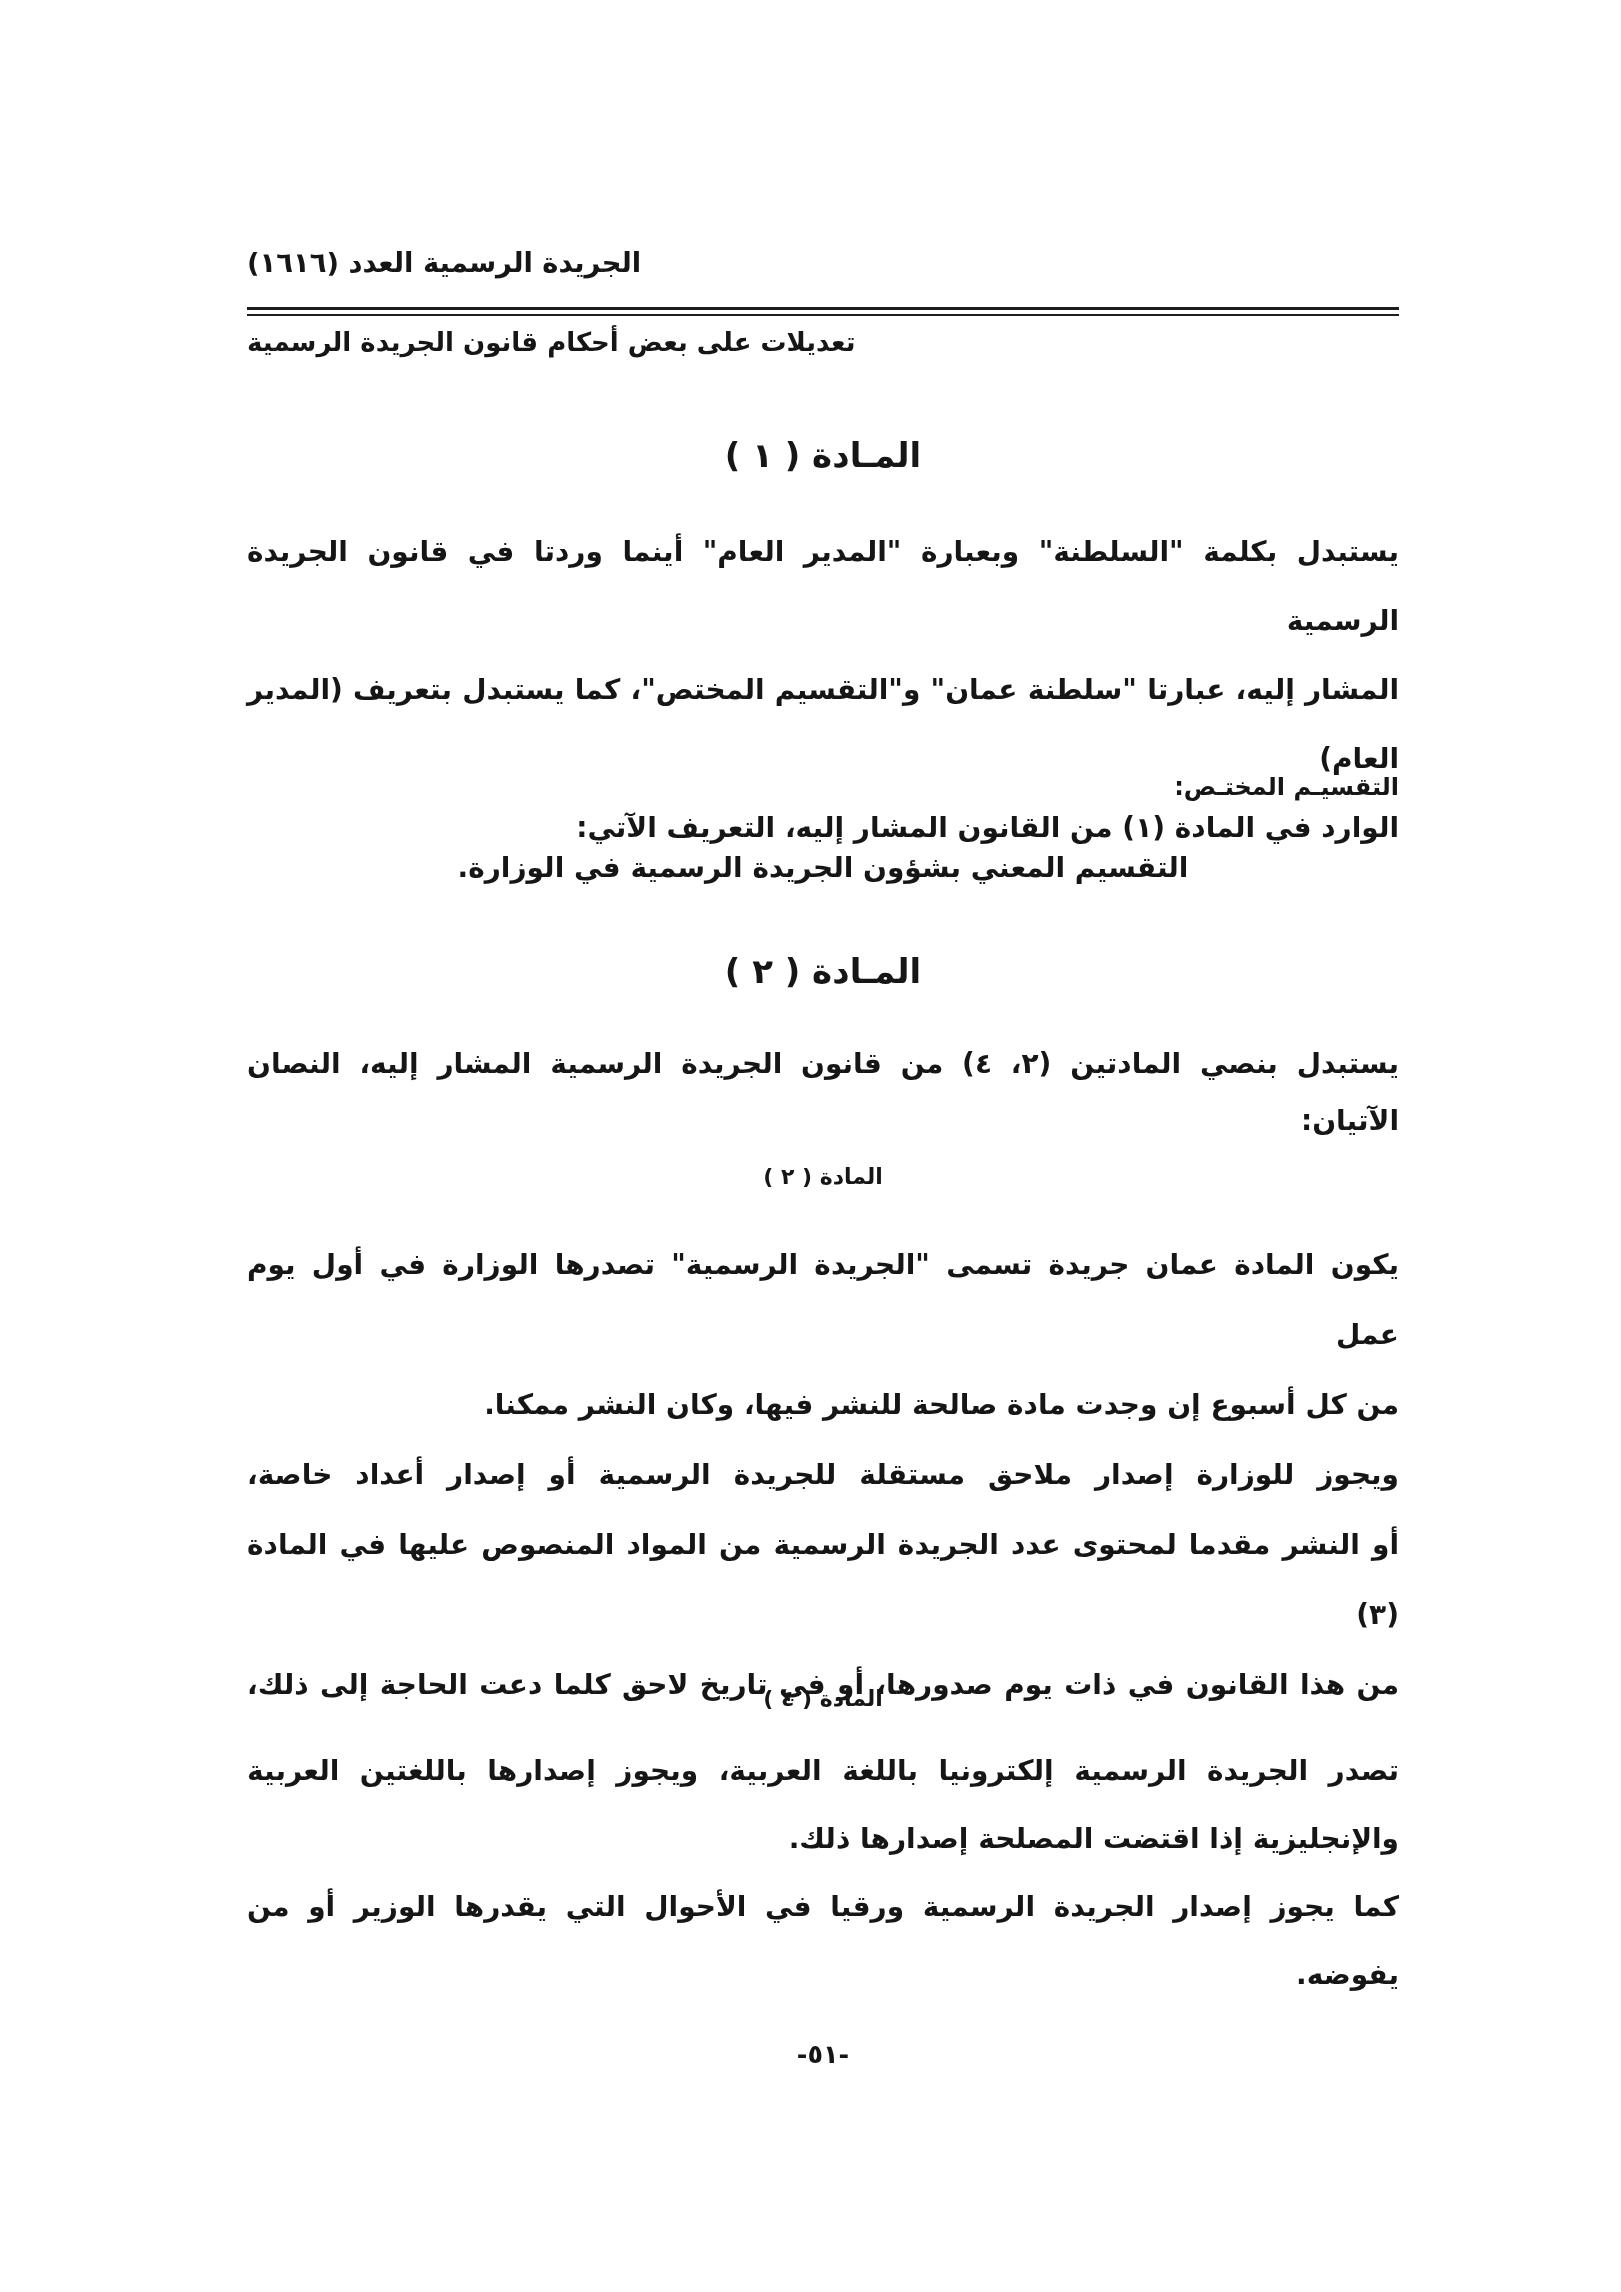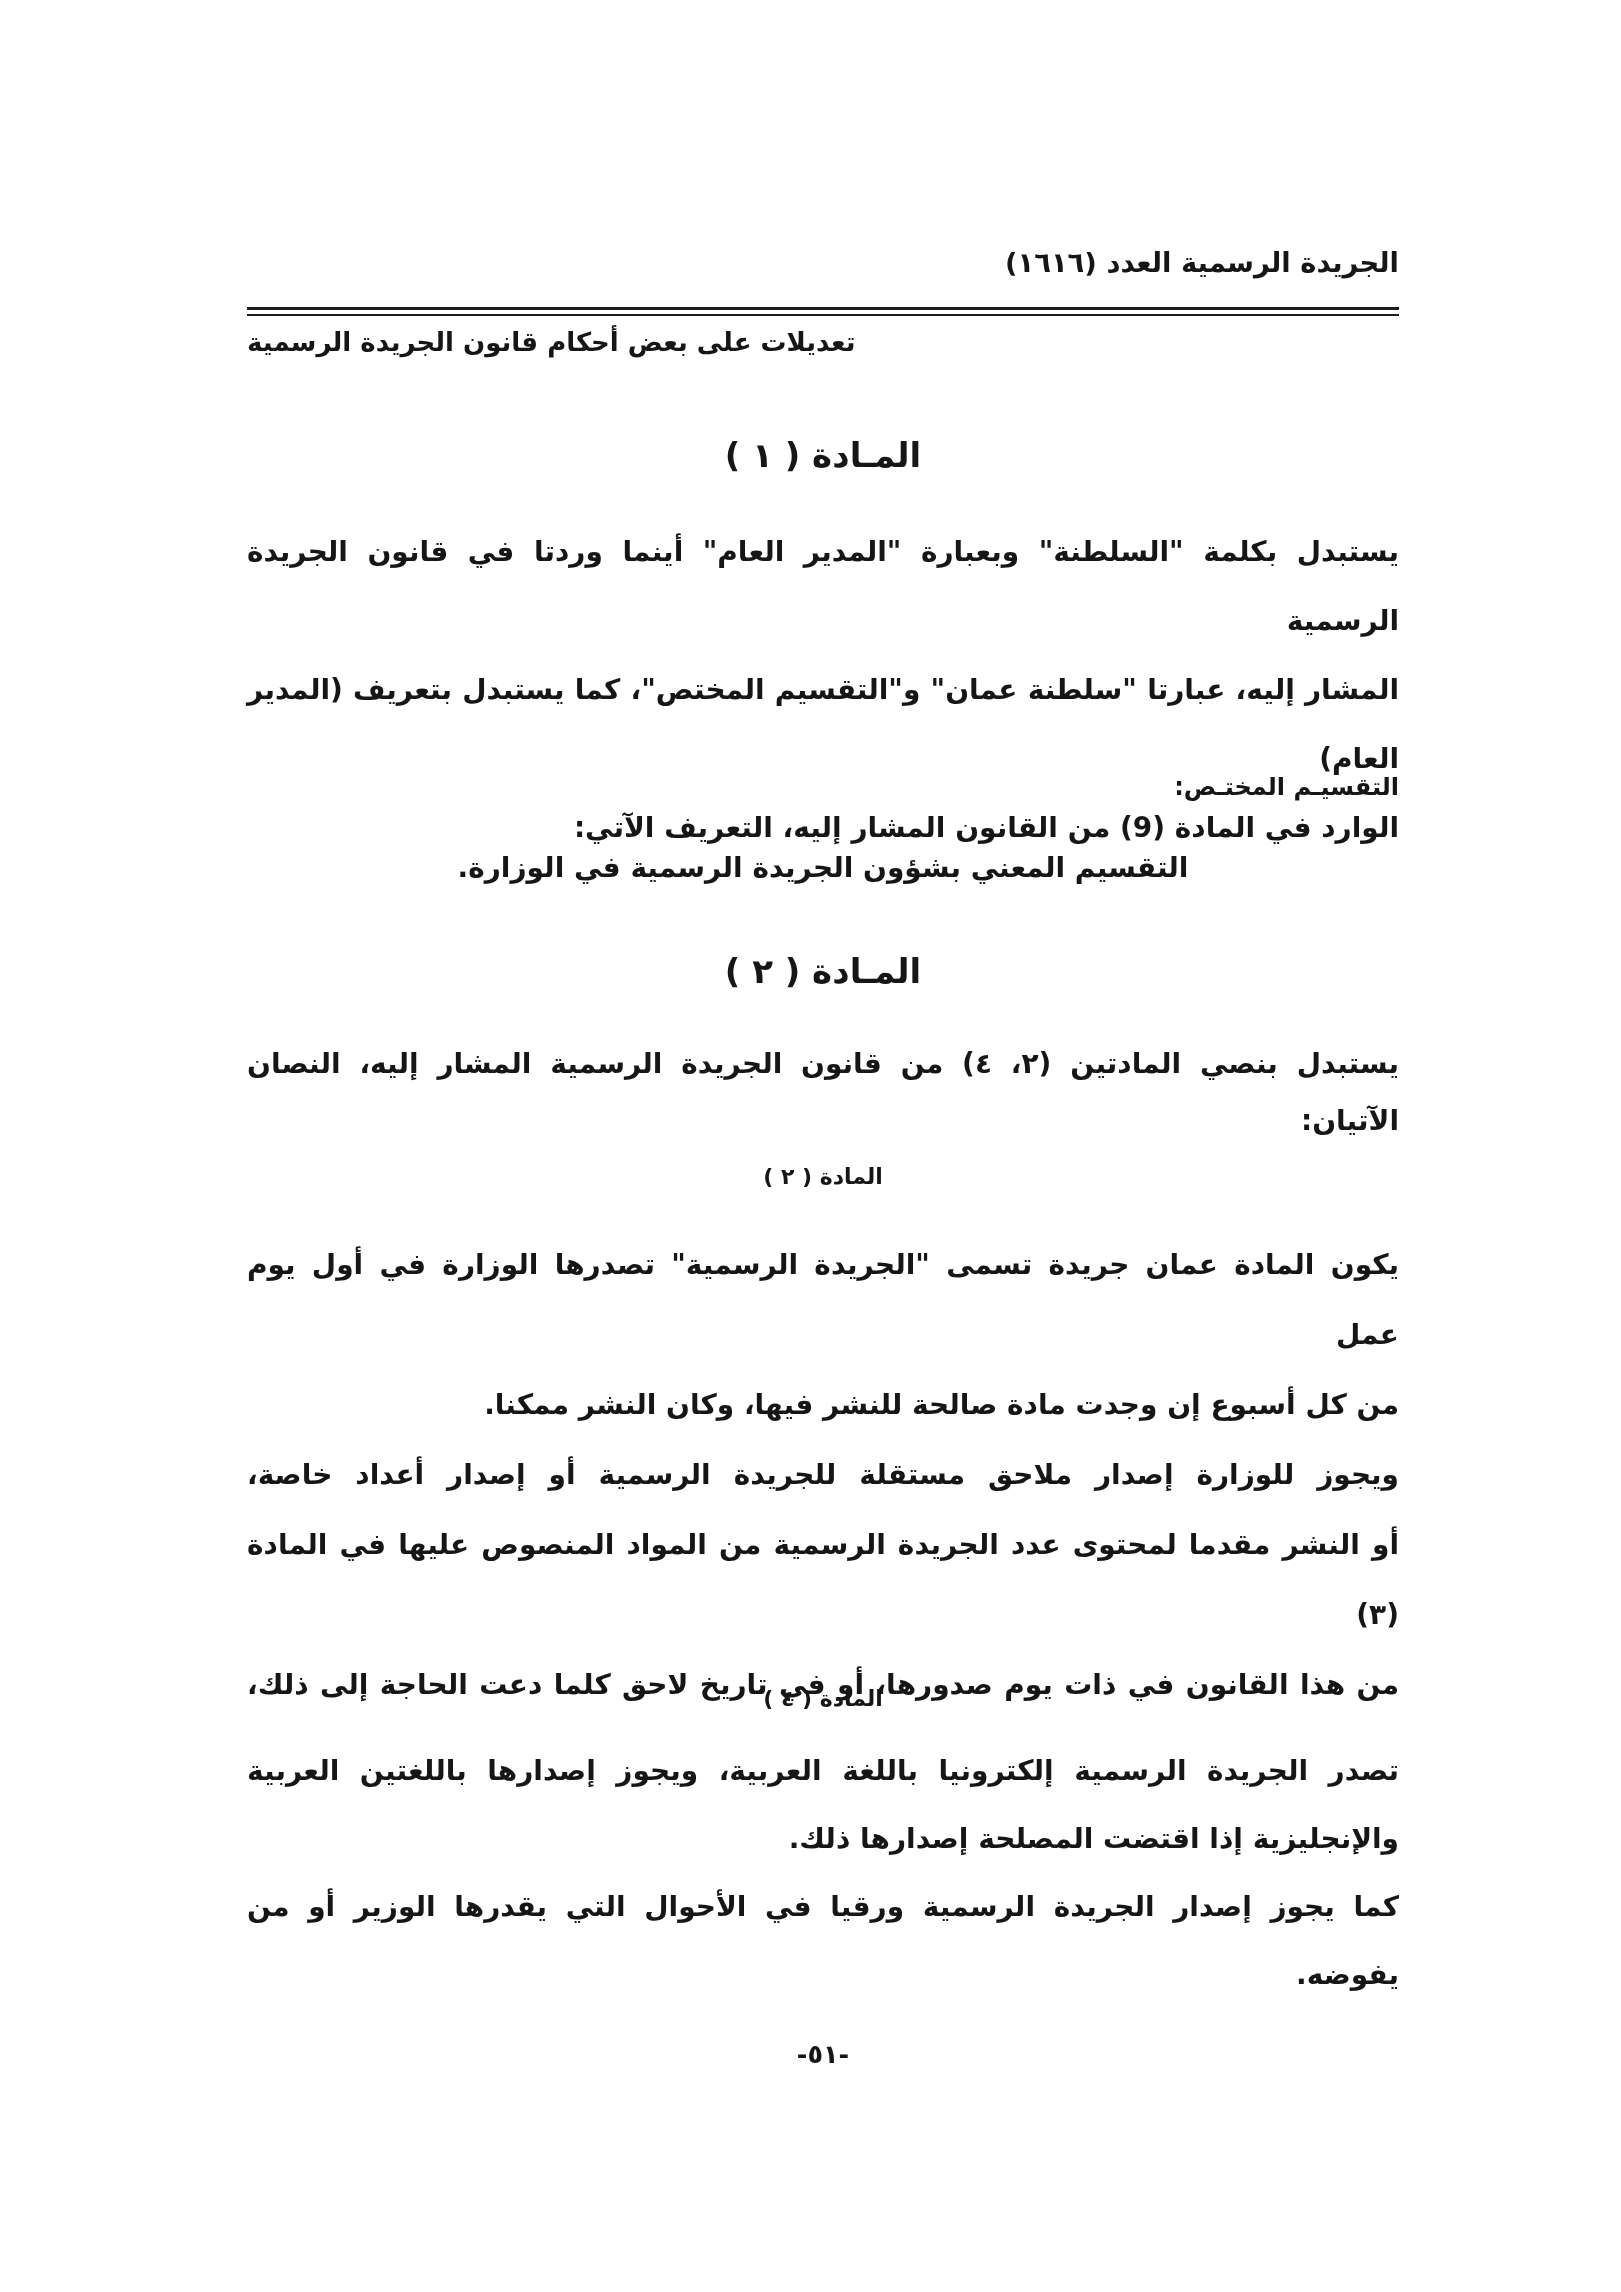--- a/index.html
+++ b/index.html
@@ -7,21 +7,21 @@
   body {
     position:relative;
     background:#ffffff;
     color:#161616;
     font-family:"DejaVu Sans", sans-serif;
     font-weight:bold;
     direction:rtl;
     overflow:hidden;
   }
   .abs { position:absolute; left:247px; width:1152px; }
-  .running-header { top:247px; font-size:27.4px; text-align:right; letter-spacing:0; }
+  .running-header { top:247px; font-size:27.4px; text-align:left; letter-spacing:0; }
   .double-rule { top:307px; height:8.8px; border-top:3.9px solid #1d1d1d; border-bottom:2.9px solid #1d1d1d; }
   .doc-title { top:327px; font-size:26px; text-align:left; }
   .art-heading { text-align:center; font-size:34px; line-height:49px; }
   .art-heading.small { font-size:22px; line-height:43px; }
   .body-text { font-size:28px; }
   .jl { text-align:justify; text-align-last:justify; text-justify:inter-word; }
   .rl { text-align:right; }
   .def-term { top:763px; font-size:24px; text-align:right; line-height:49px; }
   .def-body { top:843px; font-size:28px; text-align:center; line-height:49px; }
   .intro-line { top:1035px; line-height:57px; }
@@ -34,21 +34,21 @@
 
 <div class="abs double-rule"></div>
 
 <h1 class="abs doc-title">تعديلات على بعض أحكام قانون الجريدة الرسمية</h1>
 
 <div class="abs art-heading" style="top:431px;">المـادة ( ١ )</div>
 
 <div class="abs body-text" style="top:517px; line-height:69px;">
   <div class="jl">يستبدل بكلمة "السلطنة" وبعبارة "المدير العام" أينما وردتا في قانون الجريدة الرسمية</div>
   <div class="jl">المشار إليه، عبارتا "سلطنة عمان" و"التقسيم المختص"، كما يستبدل بتعريف (المدير العام)</div>
-  <div class="rl">الوارد في المادة (9) من القانون المشار إليه، التعريف الآتي:</div>
+  <div class="rl">الوارد في المادة (١) من القانون المشار إليه، التعريف الآتي:</div>
 </div>
 
 <div class="abs def-term">التقسيـم المختـص:</div>
 
 <div class="abs def-body">التقسيم المعني بشؤون الجريدة الرسمية في الوزارة.</div>
 
 <div class="abs art-heading" style="top:947px;">المـادة ( ٢ )</div>
 
 <div class="abs body-text jl intro-line">يستبدل بنصي المادتين (٢، ٤) من قانون الجريدة الرسمية المشار إليه، النصان الآتيان:</div>
 

